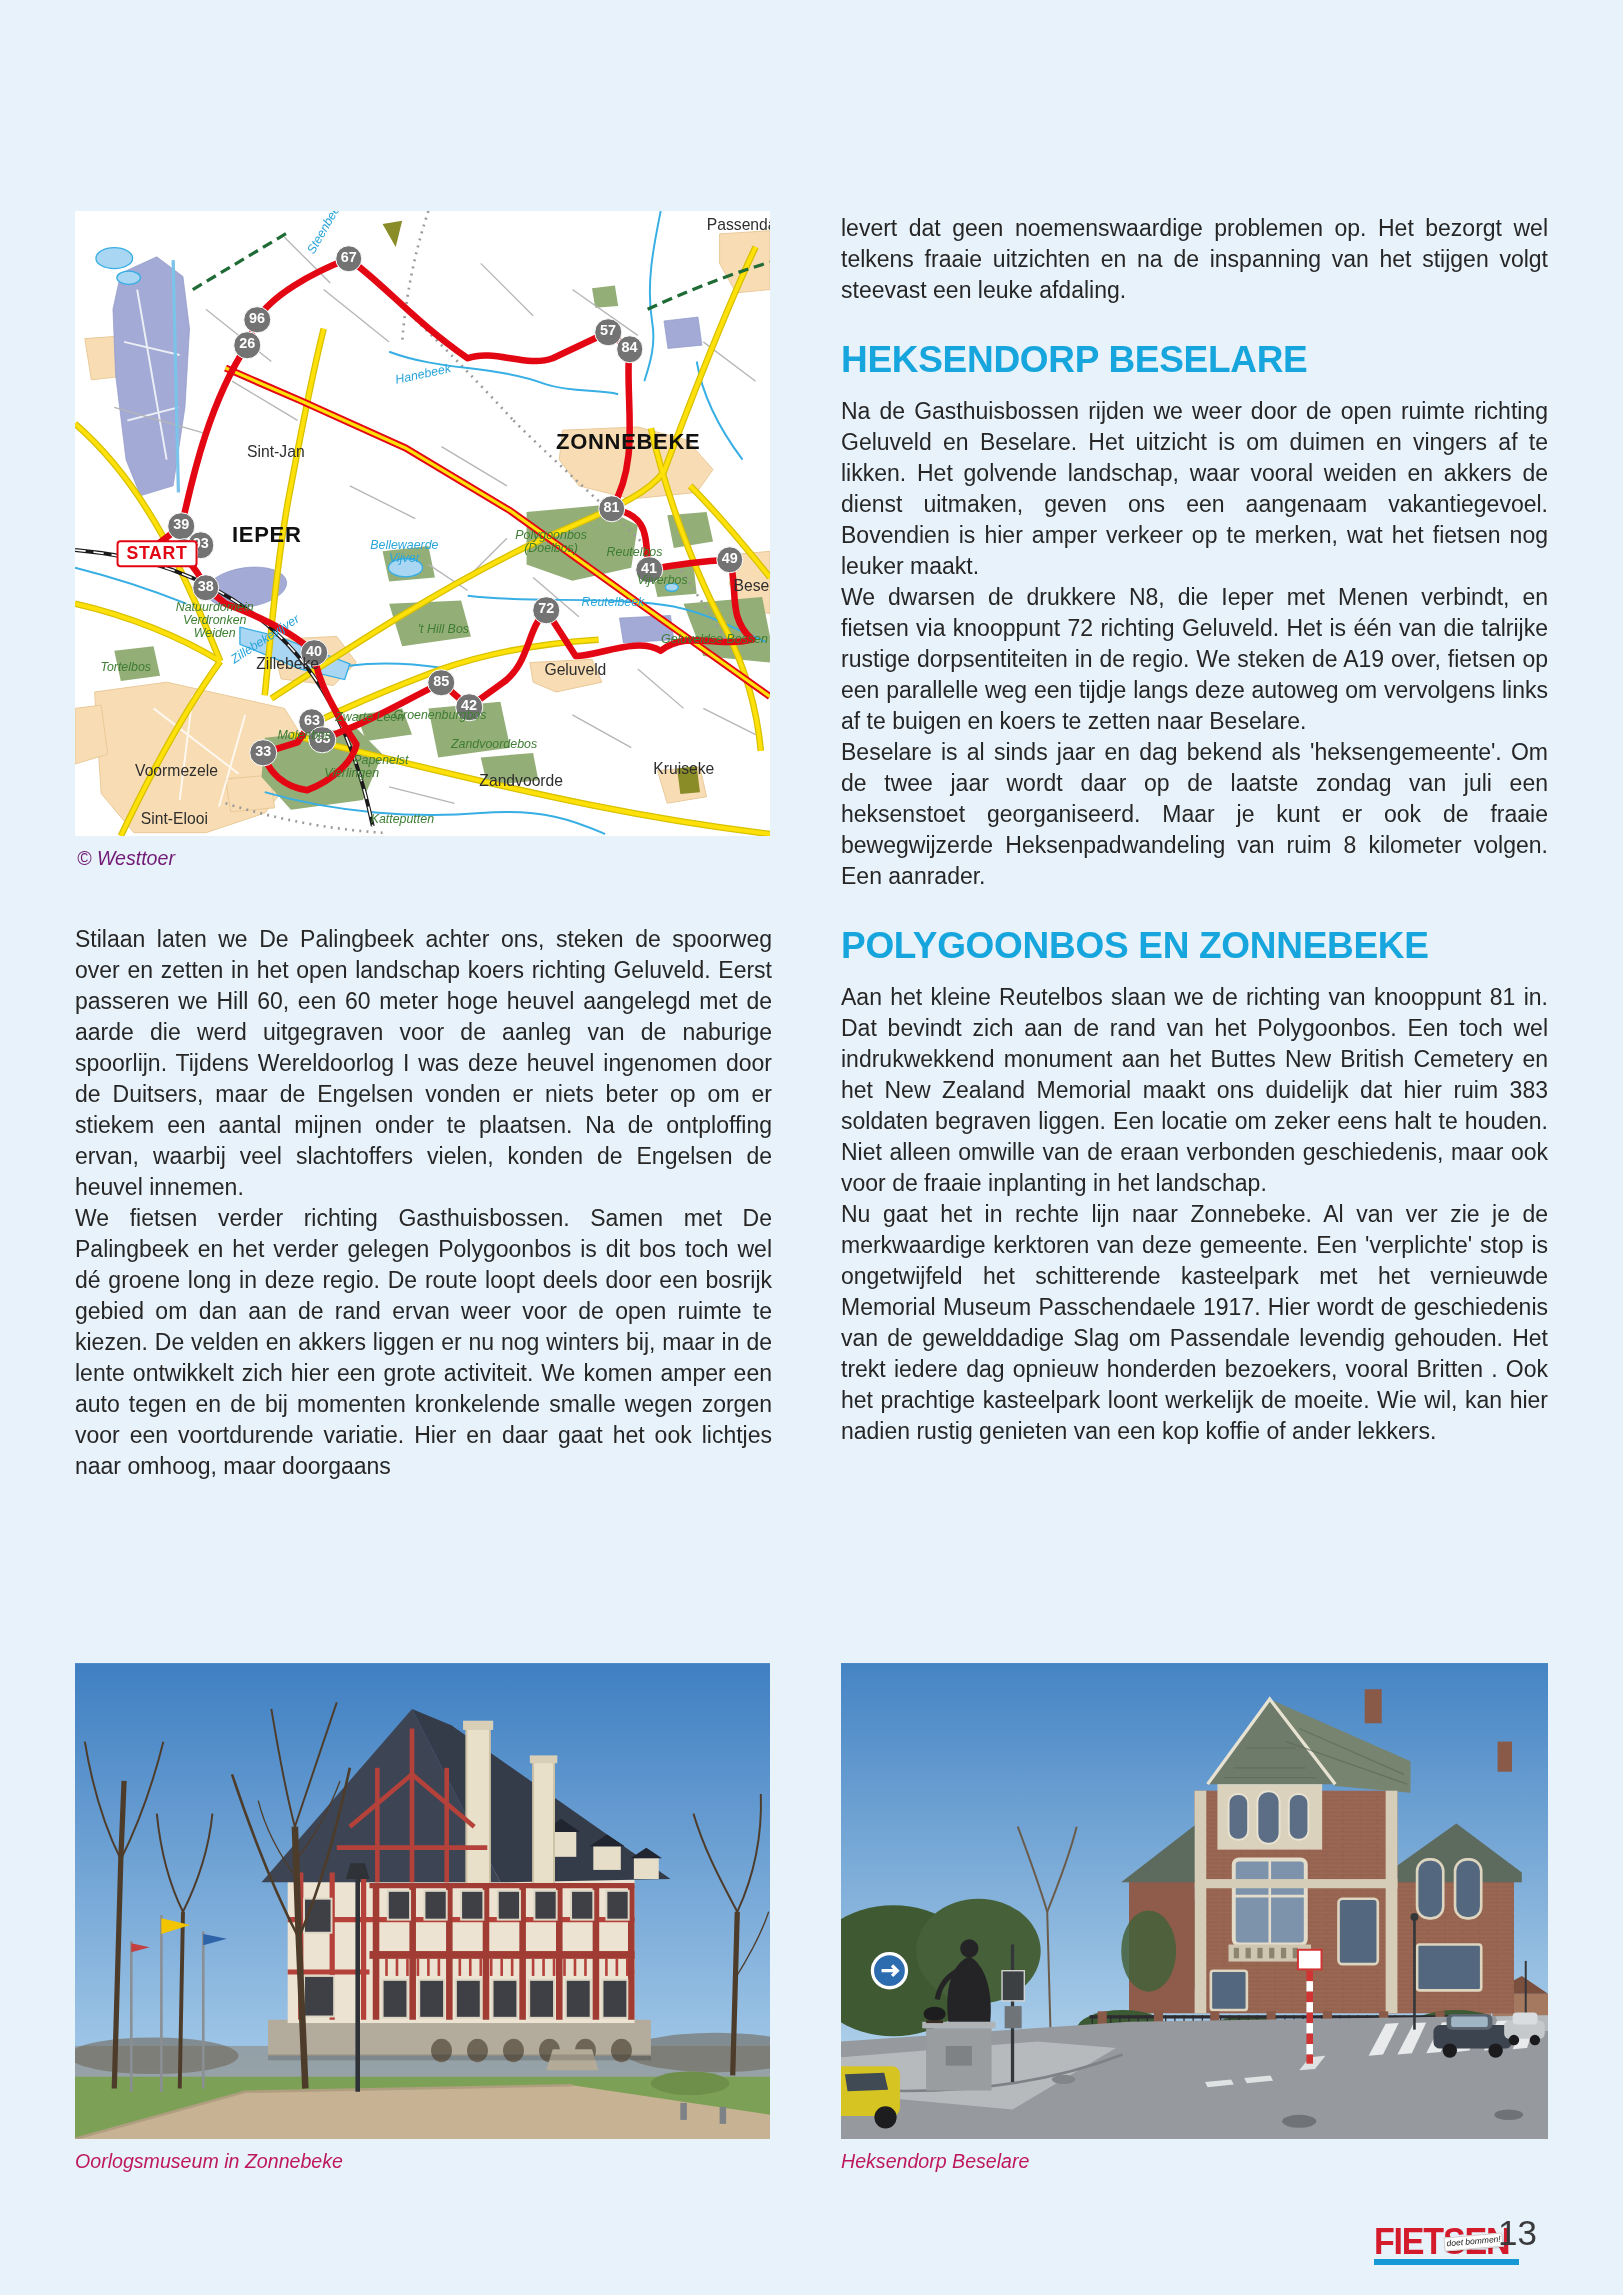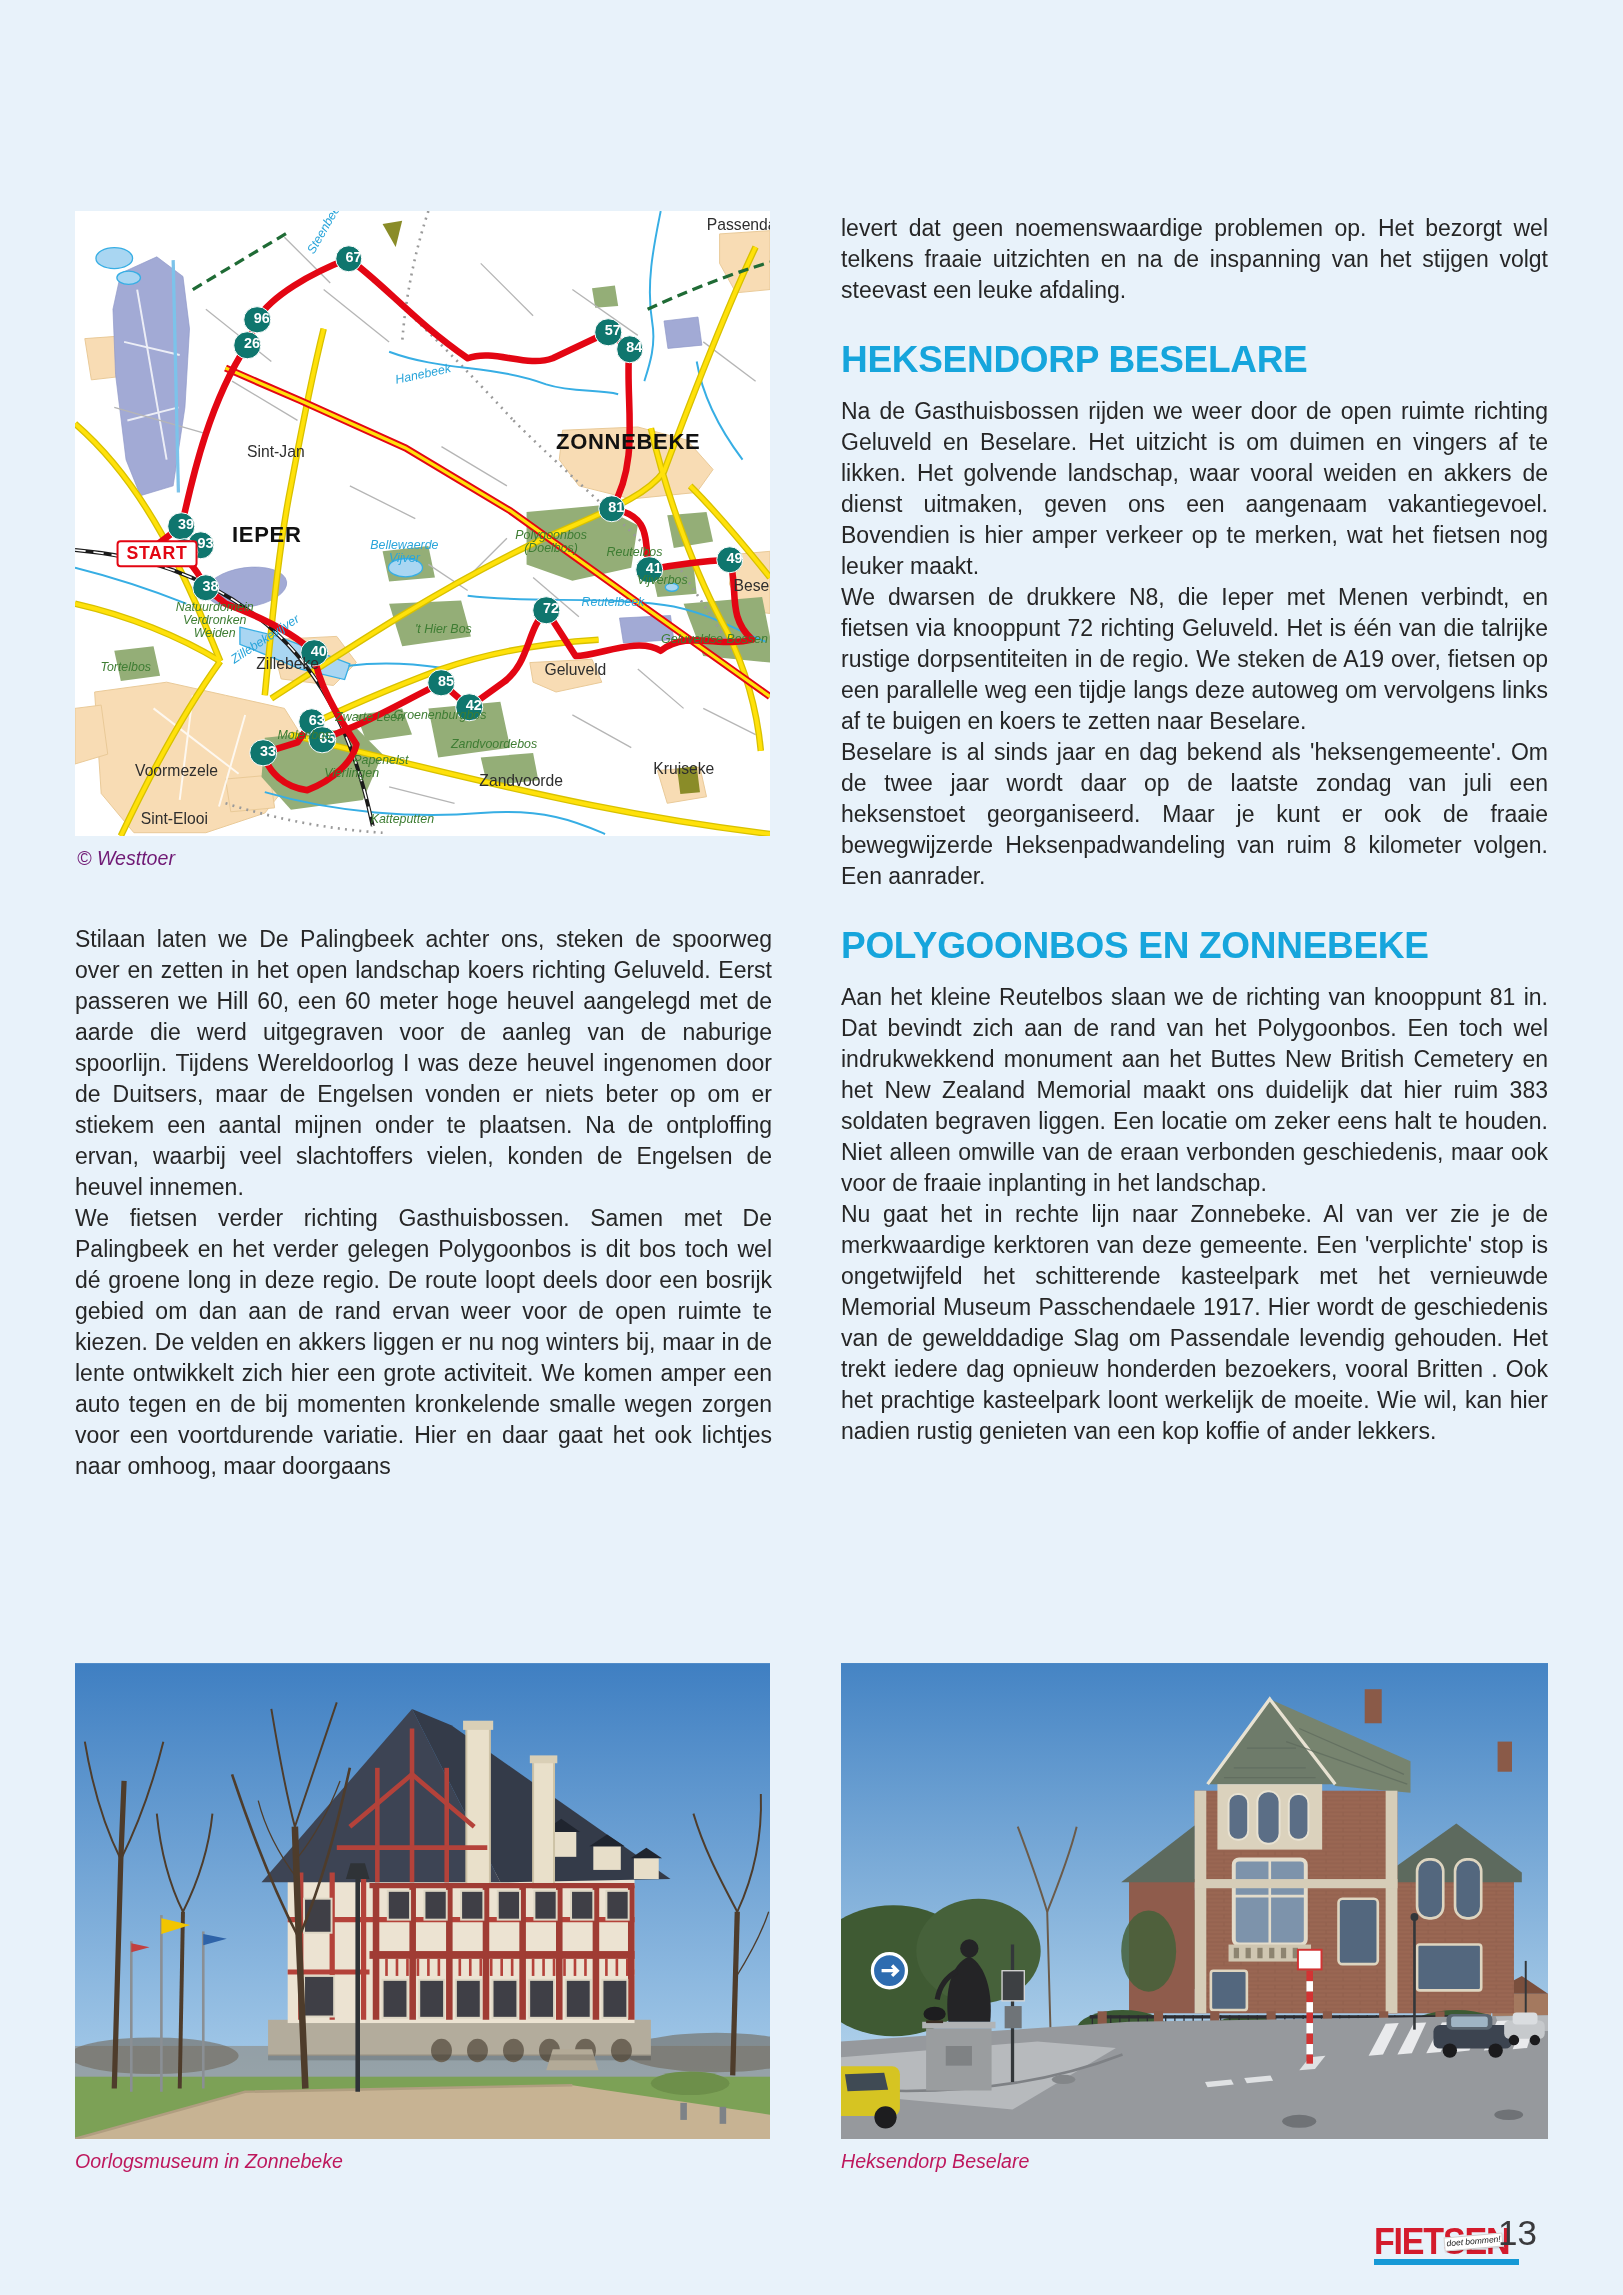--- a/index.html
+++ b/index.html
@@ -9,22 +9,22 @@
   }
   
   .map{
     position:absolute;left:75px;top:211px;width:695px;height:625px;
     background:#ffffff;overflow:hidden;
   }
   .map svg{position:absolute;left:0;top:0;}
   #map-labels{position:absolute;left:0;top:0;width:100%;height:100%;}
   .map-node{
     position:absolute;width:27.5px;height:27.5px;border-radius:50%;
-    background:#0f766e;border:1.3px solid #ffffff;box-sizing:border-box;
-    color:#fff;font-weight:bold;font-size:14.4px;line-height:23.6px;text-align:right;
+    background:#737373;border:1.3px solid #ffffff;box-sizing:border-box;
+    color:#fff;font-weight:bold;font-size:14.4px;line-height:23.6px;text-align:center;
     transform:translate(-50%,-50%);
   }
   .map-place{position:absolute;transform:translate(-50%,-50%);white-space:nowrap;text-align:center;}
   .place-city{font-size:22px;font-weight:bold;color:#111;letter-spacing:0.7px;}
   .place-town{font-size:15.7px;color:#2e2e2e;}
   .place-forest{font-size:12.4px;font-style:italic;color:#3e7d33;}
   .place-water{font-size:12.4px;font-style:italic;color:#2aa5da;}
   .start-badge{
     position:absolute;left:11.8%;top:54.8%;transform:translate(-50%,-50%);
     background:#fff;border:2.6px solid #e30613;color:#e30613;font-weight:bold;
@@ -233,21 +233,21 @@
         <div class="map-place place-town" style="left: 30.6%; top: 72.4%; transform: translate(-50%, -50%);">Zillebeke</div>
         <div class="map-place place-town" style="left: 14.6%; top: 89.6%; transform: translate(-50%, -50%);">Voormezele</div>
         <div class="map-place place-town" style="left: 14.3%; top: 97.2%; transform: translate(-50%, -50%);">Sint-Elooi</div>
         <div class="map-place place-town" style="left: 72%; top: 73.4%; transform: translate(-50%, -50%);">Geluveld</div>
         <div class="map-place place-town" style="left: 64.2%; top: 91.2%; transform: translate(-50%, -50%); text-align: right;">Zandvoorde</div>
         <div class="map-place place-town" style="left: 87.6%; top: 89.3%; transform: translate(-50%, -50%);">Kruiseke</div>
         <div class="map-place place-town" style="left: 99.2%; top: 60%; transform: translate(-50%, -50%);">Beselare</div>
         <div class="map-place place-forest" style="left: 68.5%; top: 53%; width: 92px; white-space: normal; line-height: 13px; transform: translate(-50%, -50%);">Polygoonbos (Doelbos)</div>
         <div class="map-place place-forest" style="left: 80.5%; top: 54.6%; transform: translate(-50%, -50%);">Reutelbos</div>
         <div class="map-place place-forest" style="left: 84.5%; top: 59.1%; transform: translate(-50%, -50%);">Vijverbos</div>
-        <div class="map-place place-forest" style="left: 53%; top: 66.8%; transform: translate(-50%, -50%);">'t Hier Bos</div>
+        <div class="map-place place-forest" style="left: 53%; top: 66.8%; transform: translate(-50%, -50%);">'t Hill Bos</div>
         <div class="map-place place-forest" style="left: 92%; top: 68.5%; transform: translate(-50%, -50%);">Geluveldse Bossen</div>
         <div class="map-place place-forest" style="left: 52.5%; top: 80.7%; transform: translate(-50%, -50%);">Groenenburgbos</div>
         <div class="map-place place-forest" style="left: 60.3%; top: 85.2%; transform: translate(-50%, -50%);">Zandvoordebos</div>
         <div class="map-place place-forest" style="left: 42.4%; top: 81%; transform: translate(-50%, -50%);">Zwarte Leen</div>
         <div class="map-place place-forest" style="left: 33%; top: 83.9%; transform: translate(-50%, -50%);">Molenbos</div>
         <div class="map-place place-forest" style="left: 7.3%; top: 72.9%; transform: translate(-50%, -50%);">Tortelbos</div>
         <div class="map-place place-forest" style="left: 44%; top: 87.9%; transform: translate(-50%, -50%);">Papenelst</div>
         <div class="map-place place-forest" style="left: 39.8%; top: 89.9%; transform: translate(-50%, -50%);">Vierlingen</div>
         <div class="map-place place-forest" style="left: 47.1%; top: 97.2%; transform: translate(-50%, -50%);">Katteputten</div>
         <div class="map-place place-forest" style="left: 20.1%; top: 65.5%; width: 105px; white-space: normal; line-height: 13px; transform: translate(-50%, -50%);">Natuurdomein Verdronken Weiden</div>

